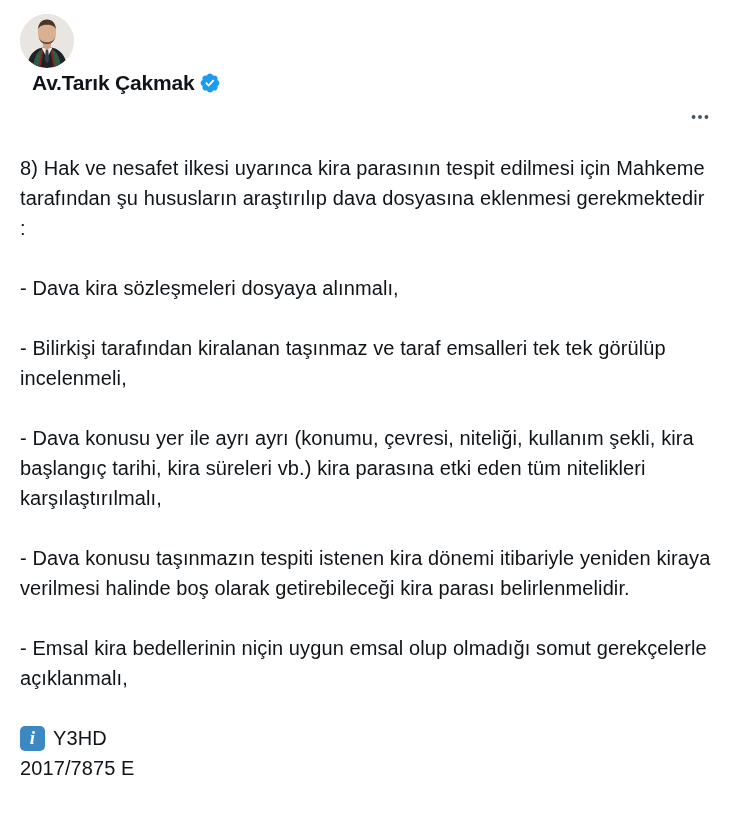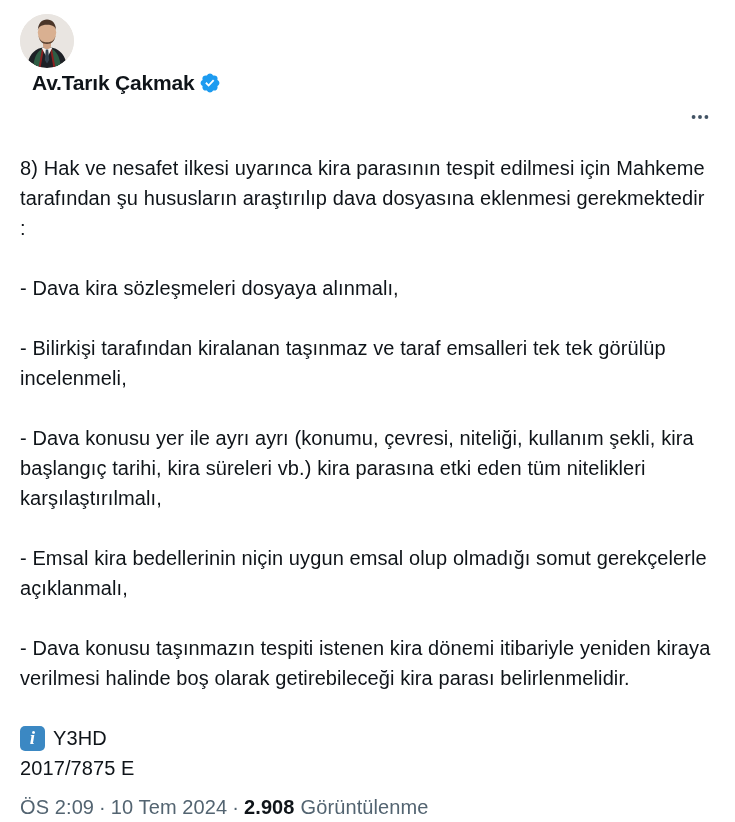--- a/index.html
+++ b/index.html
@@ -176,29 +176,26 @@
       </svg>
     </button>
   </div>
 
   <div class="tweet-body">
     <div id="para-container">
         <p>8) Hak ve nesafet ilkesi uyarınca kira parasının tespit edilmesi için Mahkeme tarafından şu hususların araştırılıp dava dosyasına eklenmesi gerekmektedir :</p>
         <p>- Dava kira sözleşmeleri dosyaya alınmalı,</p>
         <p>- Bilirkişi tarafından kiralanan taşınmaz ve taraf emsalleri tek tek görülüp incelenmeli,</p>
         <p>- Dava konusu yer ile ayrı ayrı (konumu, çevresi, niteliği, kullanım şekli, kira başlangıç tarihi, kira süreleri vb.) kira parasına etki eden tüm nitelikleri karşılaştırılmalı,</p>
+        <p>- Dava konusu taşınmazın tespiti istenen kira dönemi itibariyle yeniden kiraya verilmesi halinde boş olarak getirebileceği kira parası belirlenmelidir.</p>
         <p>- Emsal kira bedellerinin niçin uygun emsal olup olmadığı somut gerekçelerle açıklanmalı,</p>
-        <p>- Dava konusu taşınmazın tespiti istenen kira dönemi itibariyle yeniden kiraya verilmesi halinde boş olarak getirebileceği kira parası belirlenmelidir.</p>
       </div>
     <div class="citation">
       <p class="citation-line1">
         <span class="info-icon">i</span>
         <span>Y3HD</span>
       </p>
       <p>2017/7875 E</p>
     </div>
   </div>
 
-  <div class="tweet-footer">
-    <span>ÖS 2:09</span><span class="sep">·</span><span>10 Tem 2024</span><span class="sep">·</span><span class="views-count">2.908</span><span class="views-label">Görüntülenme</span>
-  </div>
 
 </div>
 
 </body></html>

